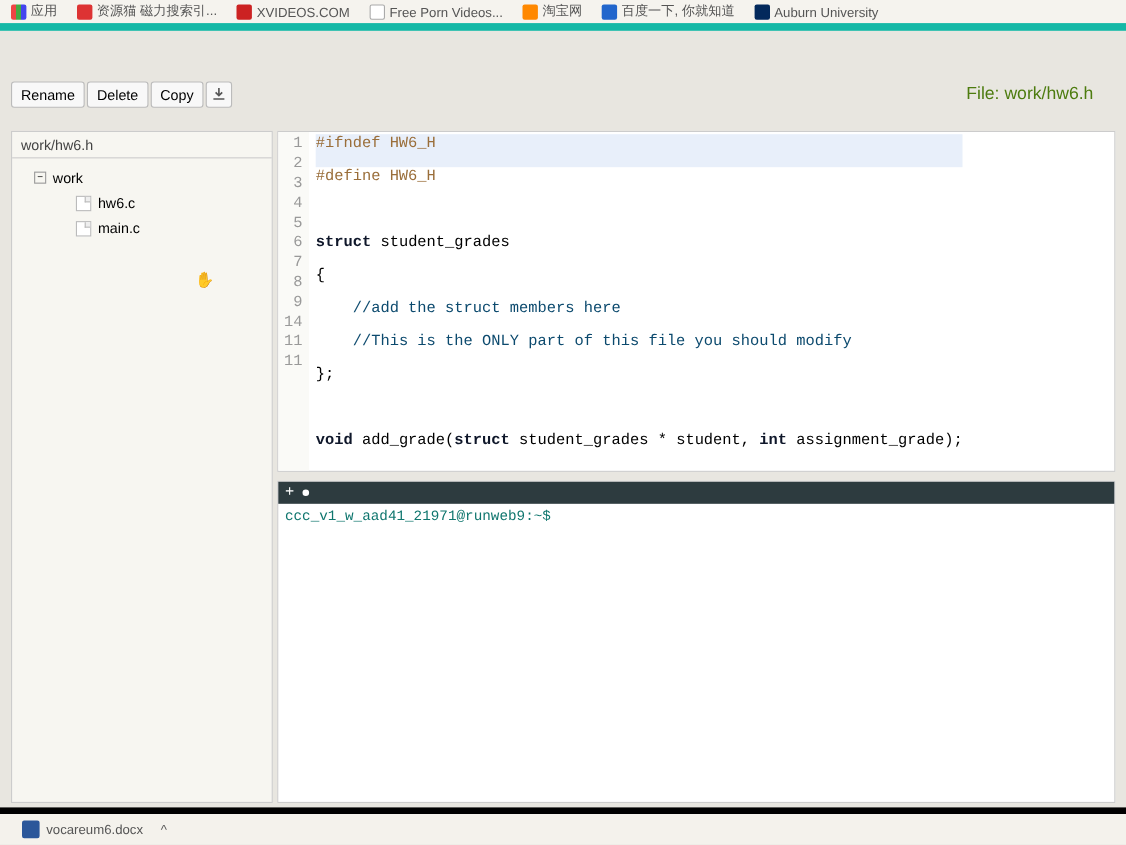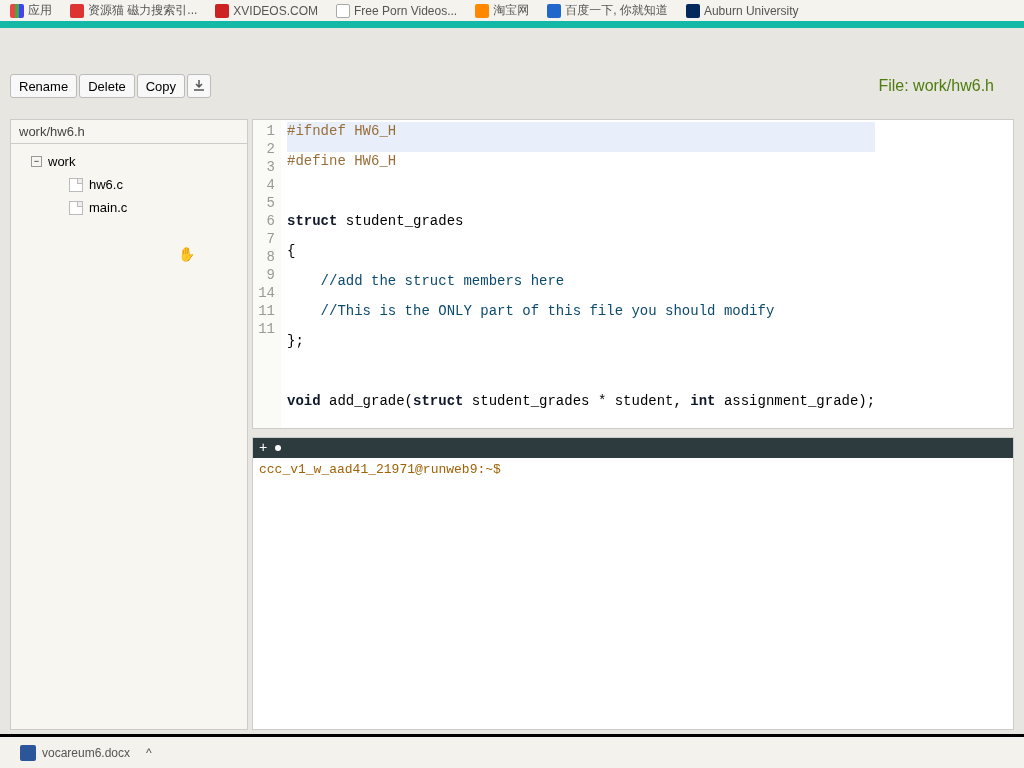--- a/index.html
+++ b/index.html
@@ -178,33 +178,33 @@
       height: 20px;
       background: #2d3b3f;
       display:flex;align-items:center;
       padding: 0 6px;
       gap: 8px;
     }
     .term-add { color:#fff; font-size:14px; cursor:pointer; }
     .term-dot { width:6px;height:6px;border-radius:50%;background:#fff; }
     .terminal-body {
       padding: 4px 6px;
-      color: #a16207;
+      color: #0f766e;
     }
     .taskbar {
       position: absolute;
       bottom: 0; left: 0; right: 0;
       height: 34px;
       background: #f4f2ec;
       display:flex;align-items:center;
       padding: 0 20px;
       gap: 16px;
       font-size: 12px;
       color: #555;
-      border-top: 3px solid #000000;
+      border-top: 6px solid #000000;
     }
     .doc-icon {
       width: 16px; height: 16px;
       background: #2b579a;
       border-radius: 2px;
     }
     .cursor-hand {
       position: absolute;
       left: 178px;
       top: 246px;

